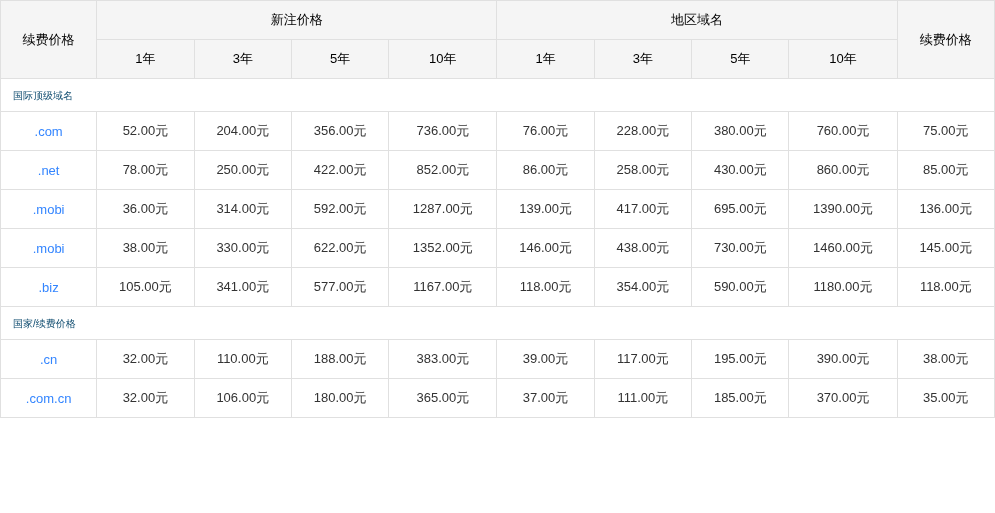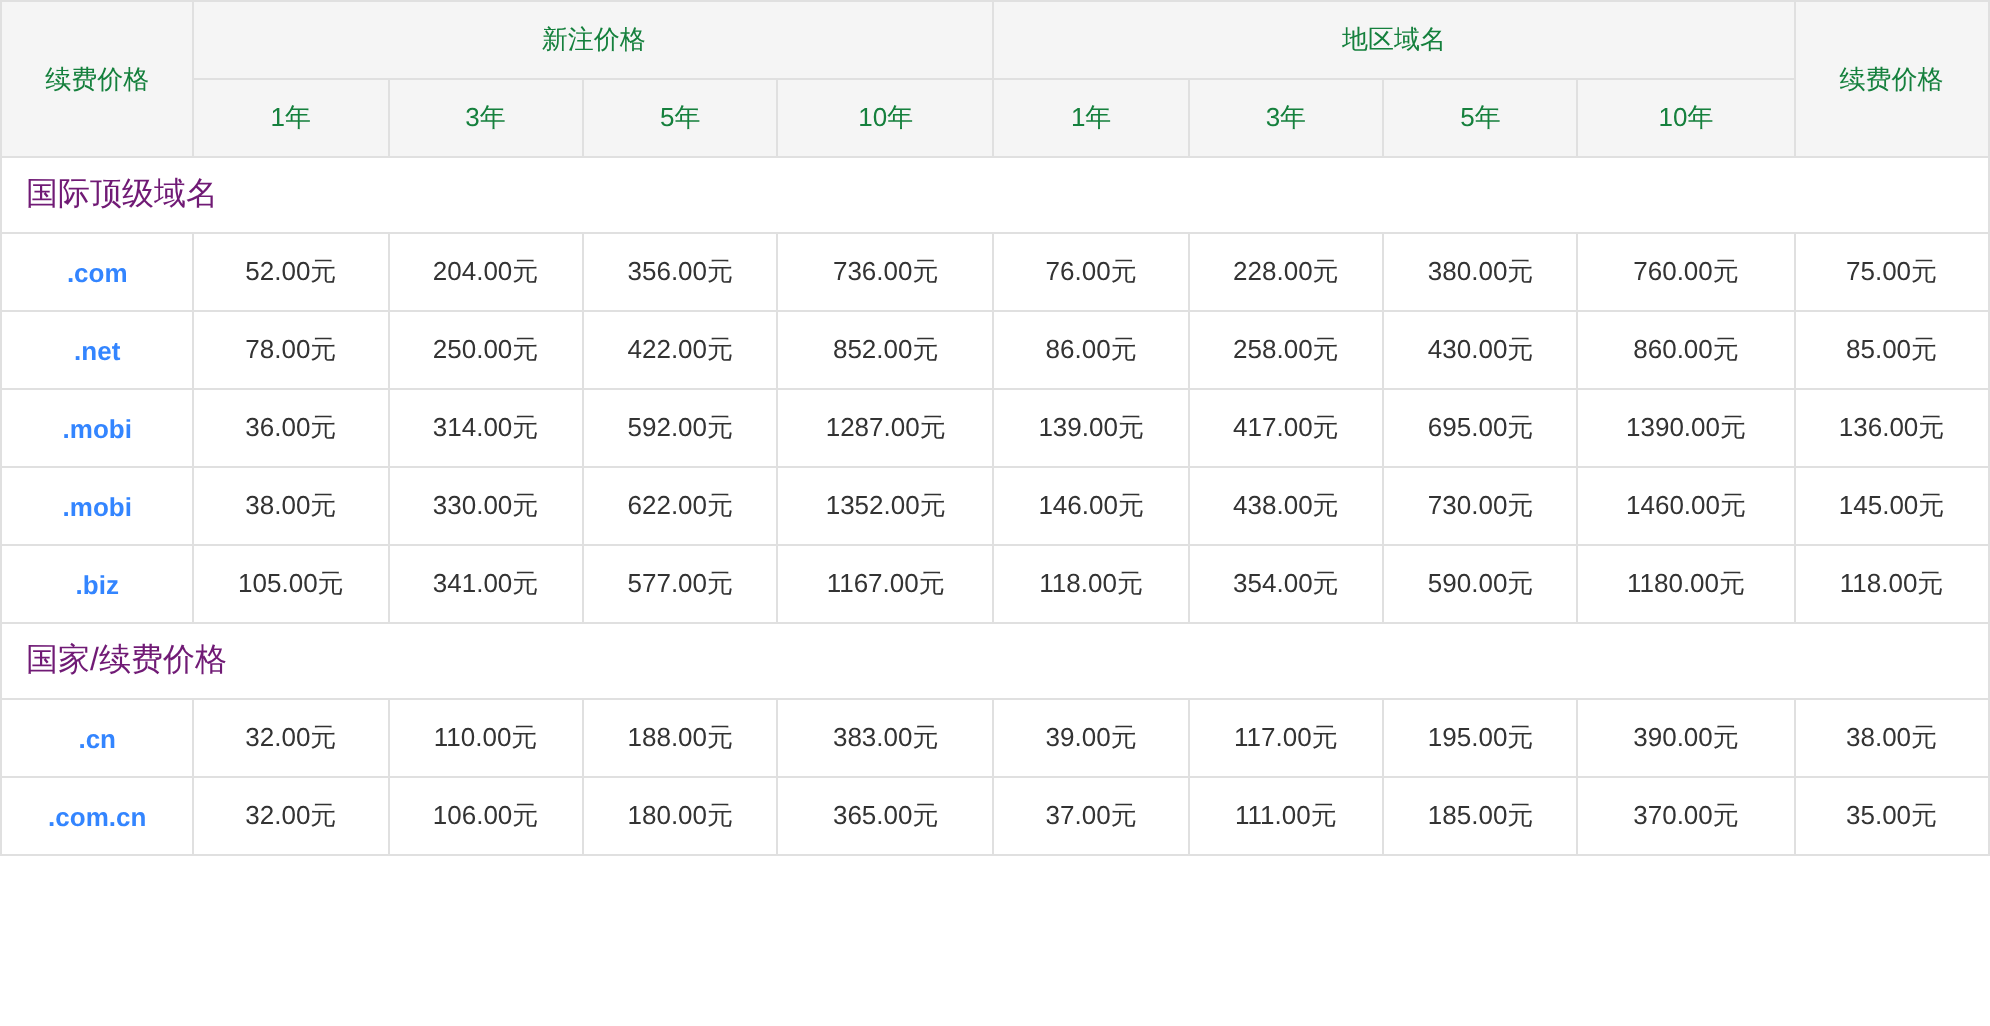--- a/index.html
+++ b/index.html
@@ -16,37 +16,36 @@
       border: 1px solid #e0e0e0;
     }
     th, td {
       border: 1px solid #e0e0e0;
       text-align: center;
       padding: 10px 6px;
       white-space: nowrap;
     }
     th {
       background-color: #f5f5f5;
-      color: #15803d;
+      color: #000000;
       font-weight: normal;
     }
     .category-row td {
       background-color: #fff;
       text-align: left;
       padding: 8px 12px;
     }
     .category-link {
-      color: #701a75;
+      color: #0c4a6e;
       text-decoration: none;
-      font-size: 16px;
+      font-size: 10px;
     }
     .domain-link {
       color: #3385ff;
       text-decoration: none;
-      font-weight: bold;
     }
     .data-row td {
       background-color: #fff;
     }
     .header-top th {
       background-color: #f5f5f5;
     }
   </style>
 </head>
 <body>

